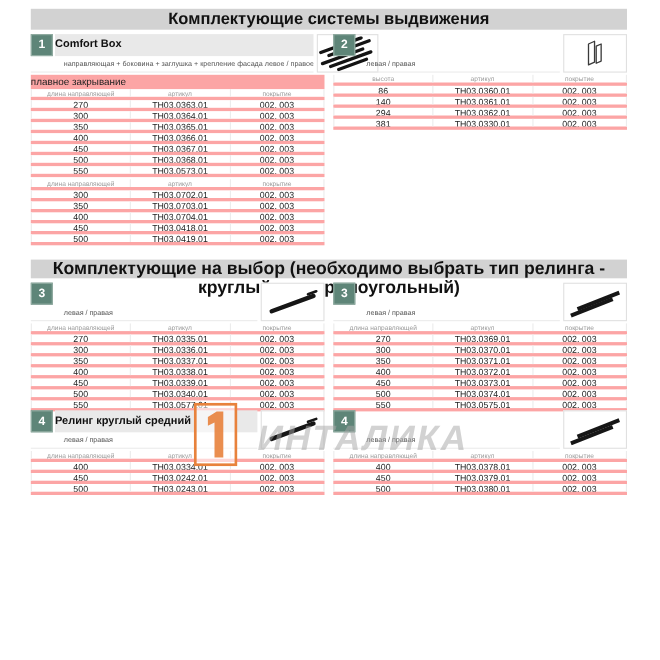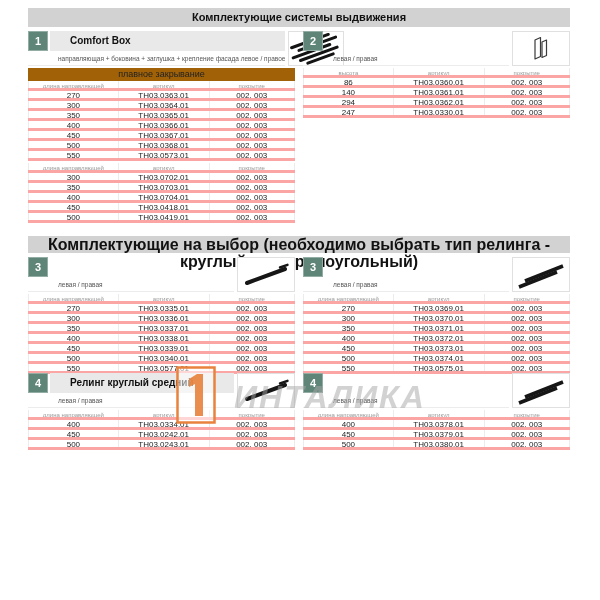--- a/index.html
+++ b/index.html
@@ -2,38 +2,38 @@
 <html><head>
 <meta charset="utf-8">
 <style>
   * { margin:0; padding:0; box-sizing:border-box; }
   html,body { width:600px; height:600px; }
   body { background:#fff; font-family:"Liberation Sans", sans-serif; }
   .page { position:relative; width:600px; height:600px; background:#fff; overflow:hidden; }
 
   .banner { position:absolute; left:28px; width:542px; background:#d2d2d2; color:#111;
             font-weight:bold; text-align:center; }
-  #banner1 { top:8px; height:19px; line-height:19px; font-size:11px; }
+  #banner1 { top:8px; height:19px; line-height:19px; font-size:15px; }
   #banner2 { top:236px; height:17px; line-height:17px; font-size:16px; }
 
   .section { position:absolute; width:267px; }
   .sec-head { display:flex; }
   .sec-left { flex:1; border-bottom:1px solid #ececec; }
   .sec-row1 { display:flex; height:20px; }
   .badge { width:20px; height:20px; background:#5e8578; border:1px solid #93ada3; color:#fff;
            font-weight:bold; font-size:11px; text-align:center; line-height:18px; }
   .sec-title { flex:1; margin-left:2px; background:#e9e9e9; font-weight:bold; font-size:10px;
-               line-height:20px; padding-left:20px; color:#111; white-space:nowrap; overflow:hidden; }
+               line-height:20px; padding-left:0; color:#111; white-space:nowrap; overflow:hidden; }
   .sec-sub { height:14px; line-height:15px; font-size:6.5px; color:#555; padding-left:30px;
              white-space:nowrap; overflow:hidden; }
   .sec-icon { width:58px; height:35px; margin-left:3px; border:1px solid #e0e0e0; background:#fff;
               display:flex; align-items:center; justify-content:center; }
 
   .tables { margin-top:2px; }
-  .band { height:13px; line-height:13px; background:#a16207; text-align:center; font-size:9px;
+  .band { height:13px; line-height:13px; background:#fca5a5; font-size:9px;
           color:#222; margin-top:2px; }
   .trow { display:grid; grid-template-columns:34% 34% 32%; height:10px; line-height:10px;
           border-bottom:3px solid #fca5a5; }
   .tcell { text-align:center; font-size:8px; color:#222; border-right:1px solid #ececec;
            overflow:hidden; white-space:nowrap; }
   .tcell:first-child { border-left:1px solid #ececec; }
   .thead .tcell { font-size:6px; color:#9a9a9a; }
 
   .watermark { position:absolute; left:176px; top:366px; display:flex; align-items:center;
                z-index:5; pointer-events:none; }
@@ -177,21 +177,21 @@
           <div class="tcell">140</div>
           <div class="tcell">TH03.0361.01</div>
           <div class="tcell">002, 003</div>
         </div>
         <div class="trow">
           <div class="tcell">294</div>
           <div class="tcell">TH03.0362.01</div>
           <div class="tcell">002, 003</div>
         </div>
         <div class="trow">
-          <div class="tcell">247</div>
+          <div class="tcell">381</div>
           <div class="tcell">TH03.0330.01</div>
           <div class="tcell">002, 003</div>
         </div>
       </div>
   </div>
 
   <div class="banner" id="banner2">Комплектующие на выбор (необходимо выбрать тип релинга - круглый или прямоугольный)</div>
 
   <div class="section" style="left:28px; top:257px;">
     <div class="sec-head">

